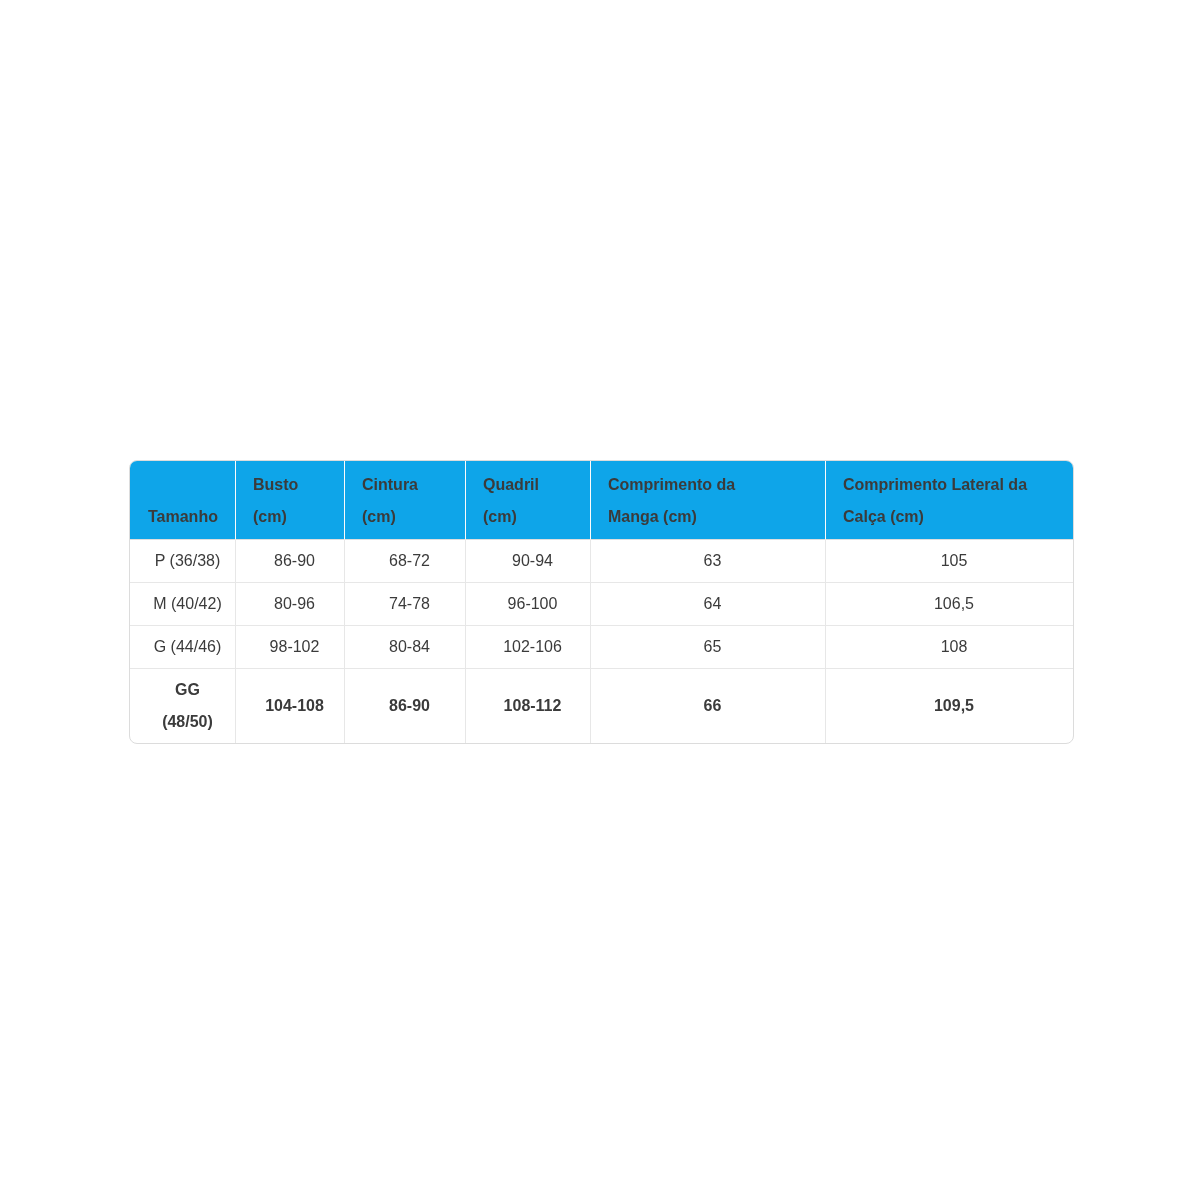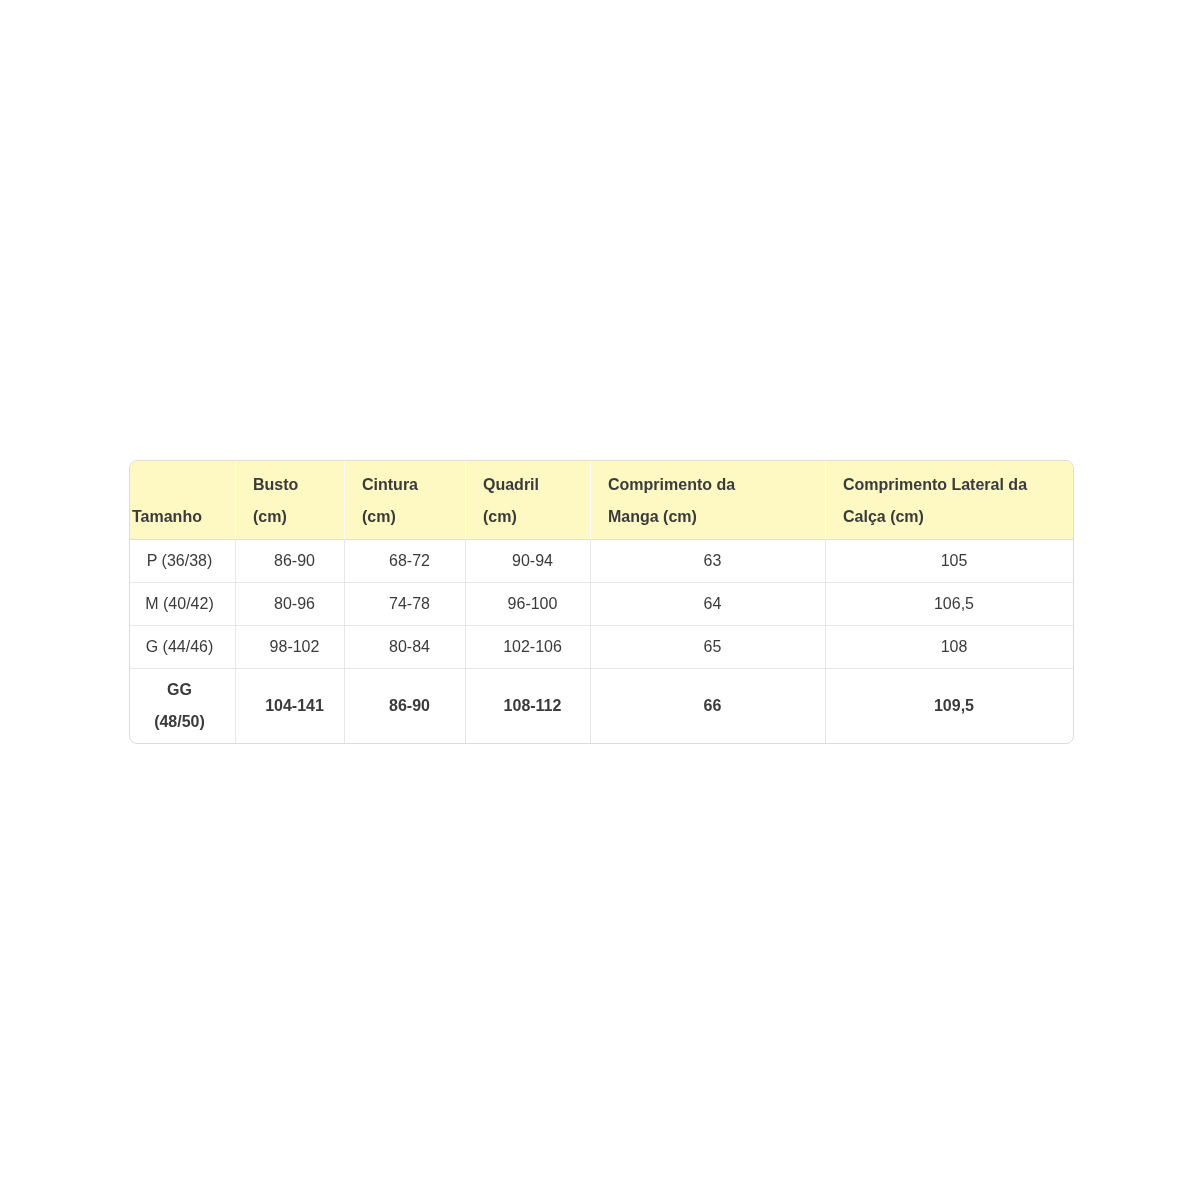--- a/index.html
+++ b/index.html
@@ -41,25 +41,25 @@
   col.c4 { width: 235px; }
   col.c5 { width: 248px; }
 
   th, td {
     text-align: left;
     white-space: pre-line;
     overflow: hidden;
     padding: 5px 8px 5px 17px;
   }
   th:first-child, td:first-child {
-    padding-left: 2px;
+    padding-left: 18px;
   }
 
   th {
-    background: #fef9c3;
+    background: #0ea5e9;
     font-weight: 600;
     vertical-align: bottom;
     padding-top: 8px;
     padding-bottom: 6px;
     border-bottom: 1px solid #dedede;
   }
   th:not(:first-child) {
     border-left: 1px solid #fbfbfb;
   }
   th:first-child { border-top-left-radius: 7px; }
@@ -128,21 +128,21 @@
           <td>G (44/46)</td>
           <td>98-102</td>
           <td>80-84</td>
           <td>102-106</td>
           <td>65</td>
           <td>108</td>
         </tr>
         <tr>
           <td>GG
 (48/50)</td>
-          <td>104-141</td>
+          <td>104-108</td>
           <td>86-90</td>
           <td>108-112</td>
           <td>66</td>
           <td>109,5</td>
         </tr>
       </tbody>
     </table>
   </div>
 </div>
 

